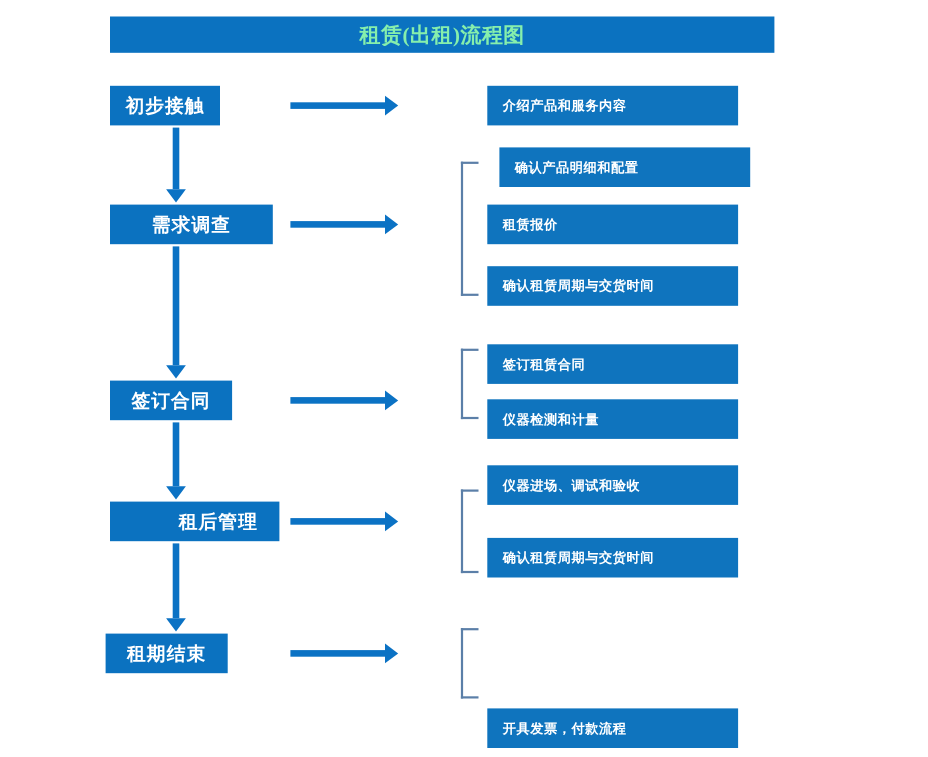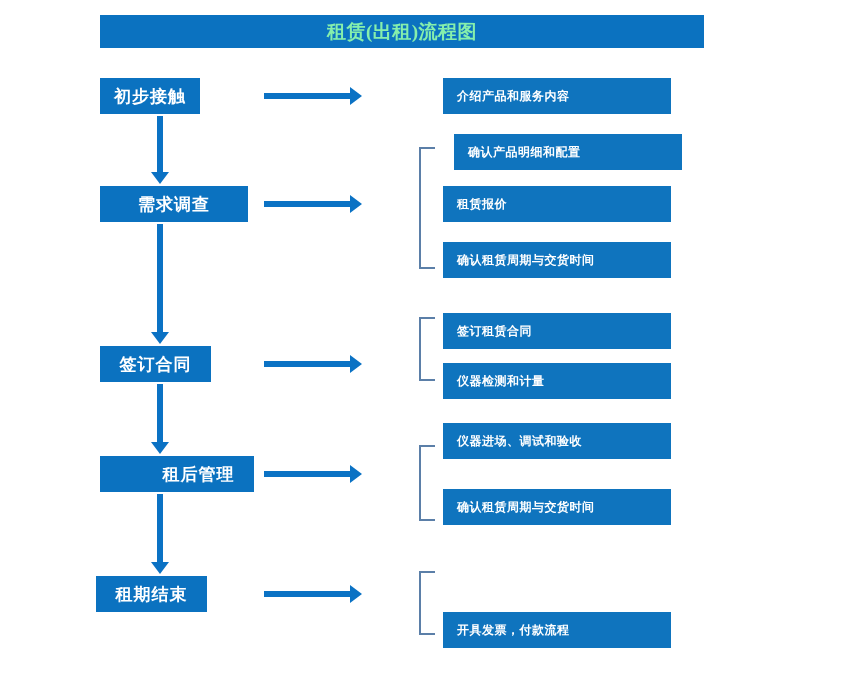--- a/index.html
+++ b/index.html
@@ -206,15 +206,15 @@
 
   <div class="detail-box" style="top:313px;">签订租赁合同</div>
 
   <div class="detail-box" style="top:423px;">仪器进场、调试和验收</div>
 
   <div class="detail-box" style="top:363px;">仪器检测和计量</div>
 
   <div class="detail-box" style="top:489px;">确认租赁周期与交货时间</div>
 
 
-  <div class="detail-box" style="top:612px;">开具发票，付款流程</div>
+  <div class="detail-box" style="top:644px;">开具发票，付款流程</div>
 
 </div>
 
 </body></html>

